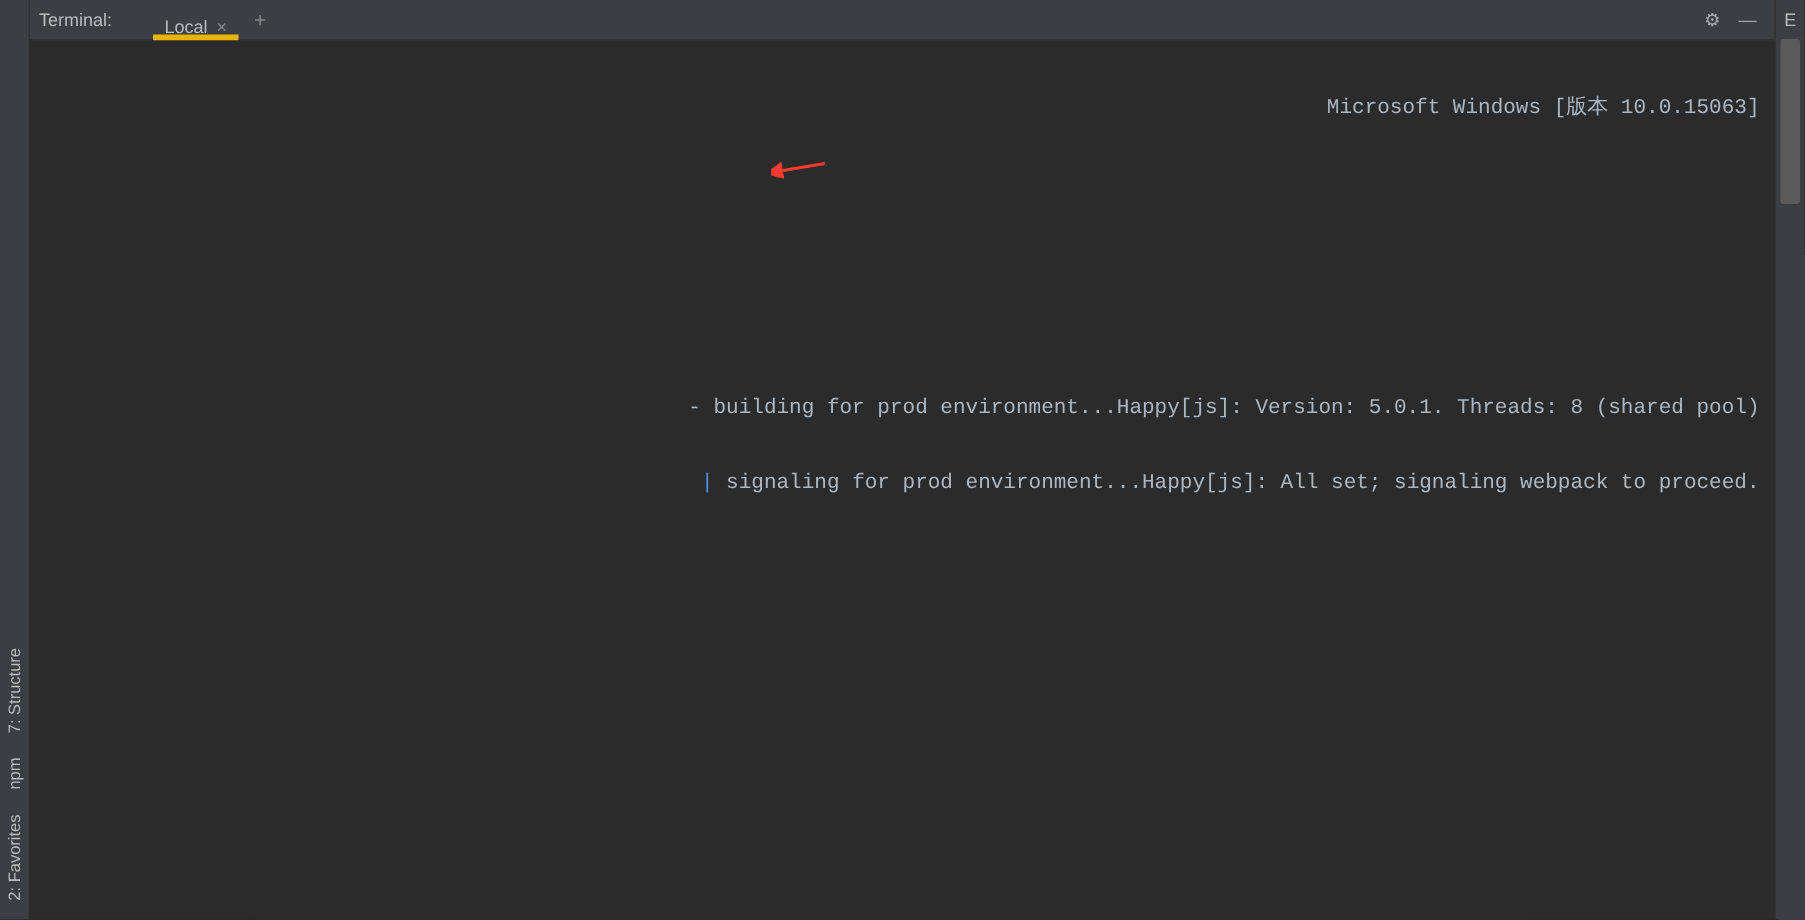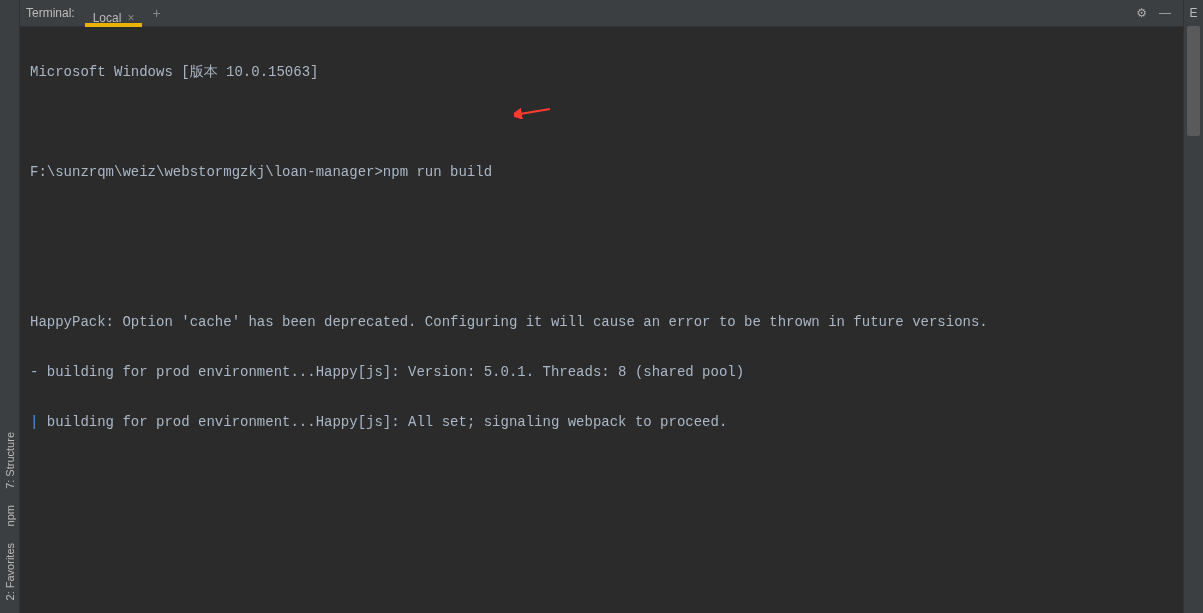--- a/index.html
+++ b/index.html
@@ -50,21 +50,21 @@
       background: #3c3f41;
       border-bottom: 1px solid #323232;
       display: flex;
       align-items: center;
       padding: 0 6px;
       font-family: 'Segoe UI', Arial, sans-serif;
       font-size: 12px;
       color: #bbbbbb;
     }
     .tab-bar .title {
-      margin-right: 10px;
+      margin-right: 27px;
     }
     .tab {
       display: flex;
       align-items: flex-start;
       padding: 12px 8px;
       height: 100%;
       border-bottom: 4px solid #eab308;
       cursor: pointer;
       gap: 6px;
     }
@@ -93,20 +93,21 @@
       overflow: hidden;
       white-space: pre;
       line-height: 25px;
       position: relative;
     }
     .cyan {
       color: #5394ec;
     }
     .line {
       white-space: pre;
+      text-align: right;
     }
     .right-edge {
       width: 20px;
       background: #3c3f41;
       border-left: 1px solid #323232;
       display: flex;
       flex-direction: column;
     }
     .right-edge .top-btn {
       color: #bbbbbb;
@@ -163,26 +164,24 @@
       <span>⚙</span>
     </div>
     <div class="btn-icon">
       <span>—</span>
     </div>
   </div>
 
   <div class="terminal-body">
 <div class="line">Microsoft Windows [版本 10.0.15063]</div>
 <div class="line">&nbsp;</div>
-<div class="line"><span>F:\sunzrqm\weiz\webstormgzkj\loan-manager&gt;npm run build</span></div>
 <div class="line">&nbsp;</div>
 <div class="line">&nbsp;</div>
-<div class="line">HappyPack: Option 'cache' has been deprecated. Configuring it will cause an error to be thrown in future versions.</div>
 <div class="line"><span>- building for prod environment...</span><span>Happy[js]: Version: 5.0.1. Threads: 8 (shared pool)</span></div>
-<div class="line"><span class="cyan">|</span><span> building for prod environment...</span><span>Happy[js]: All set; signaling webpack to proceed.</span></div>
+<div class="line"><span class="cyan">|</span><span> signaling for prod environment...</span><span>Happy[js]: All set; signaling webpack to proceed.</span></div>
 <div class="line"></div>
 
 
 
 
 
 
 
 
 

